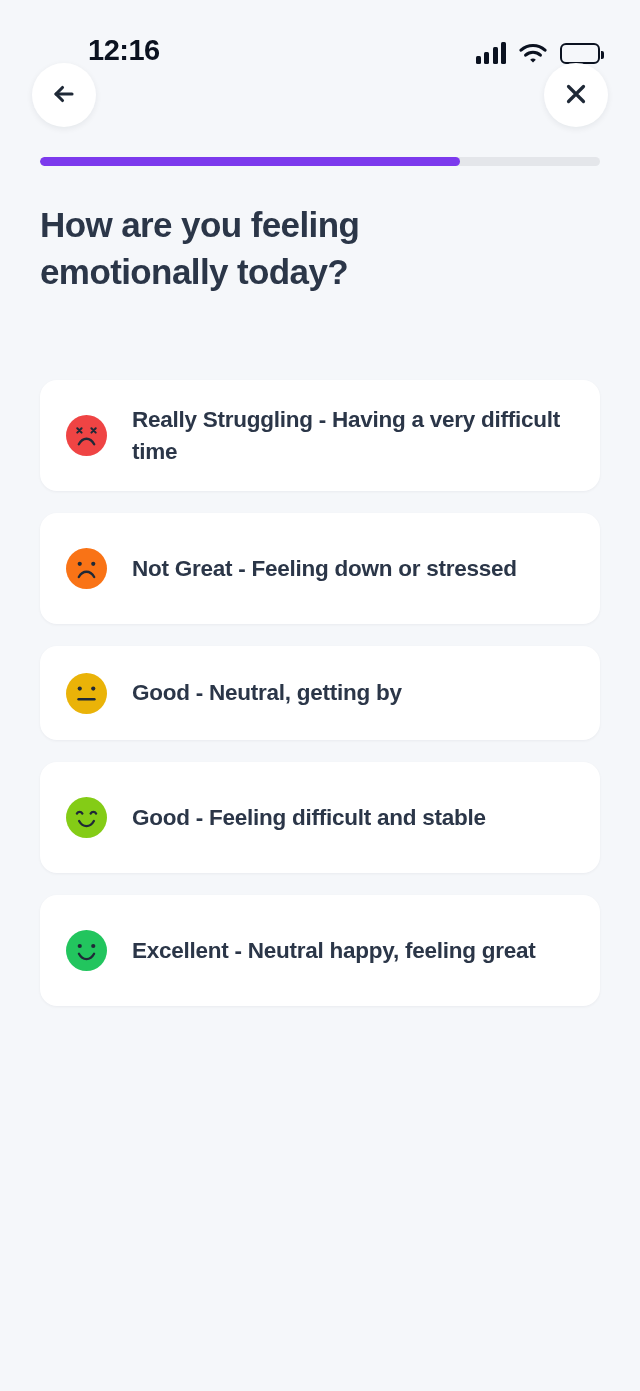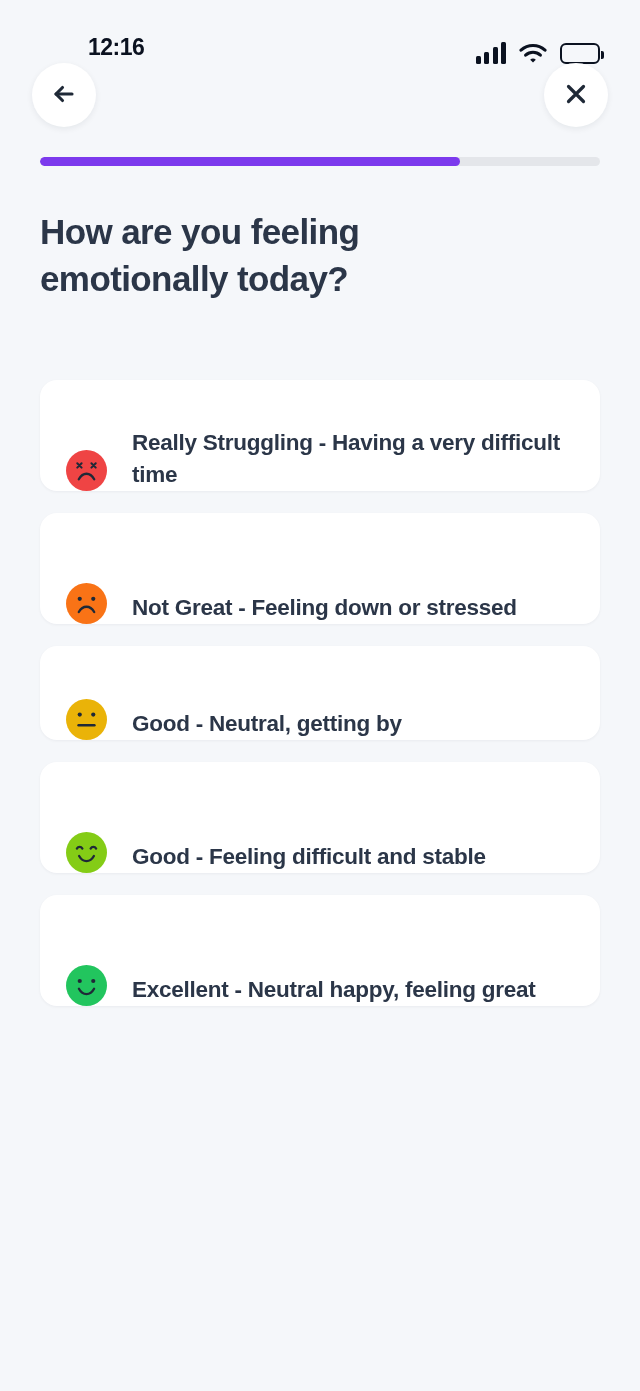--- a/index.html
+++ b/index.html
@@ -11,21 +11,21 @@
     overflow:hidden;
   }
   #screen { position:relative; width:640px; height:1391px; background:#f5f7fa; }
 
   
   .statusbar {
     position:absolute; top:0; left:0; width:640px; height:72px;
   }
   .status-time {
     position:absolute; left:88px; top:36px;
-    font-size:23px; font-weight:700; color:#0b1220;
+    font-size:29px; font-weight:700; color:#0b1220;
     letter-spacing:-0.5px; line-height:1;
   }
   .status-icons {
     position:absolute; right:40px; top:38px;
     display:flex; align-items:flex-end; gap:13px; height:26px;
   }
   .signal { display:flex; align-items:flex-end; gap:3.5px; height:22px; }
   .signal i { display:block; width:5px; background:#0b1220; border-radius:1.5px; }
   .signal i:nth-child(1){ height:8px; }
   .signal i:nth-child(2){ height:12px; }
@@ -57,32 +57,32 @@
     position:absolute; left:40px; top:157px;
     width:560px; height:9px; border-radius:5px; background:#e4e6ea;
     overflow:hidden;
   }
   .progress-fill {
     height:100%; border-radius:5px; background:#7c3aed;
   }
 
   
   .title {
-    position:absolute; left:40px; top:208px; width:470px;
+    position:absolute; left:40px; top:201px; width:470px;
     font-size:35px; font-weight:700; line-height:1.35;
     color:#2b3648; letter-spacing:-0.6px;
   }
 
   
   .options { position:absolute; left:40px; top:380px; width:560px; }
   .option-card {
     position:relative; width:560px; background:#ffffff;
     border-radius:17px; margin-bottom:22px; cursor:pointer;
     box-shadow:0 1px 3px rgba(15,23,42,0.05);
-    display:flex; align-items:flex-end; padding:0 26px;
+    display:flex; align-items:center; padding:0 26px;
     min-height:111px;
   }
   .option-card.compact { min-height:94px; }
   .emoji {
     flex:0 0 auto; width:41px; height:41px; border-radius:50%;
     margin-right:25px; display:block;
   }
   .option-label {
     font-size:22.5px; font-weight:700; color:#2b3648;
     line-height:1.42; letter-spacing:-0.25px;

